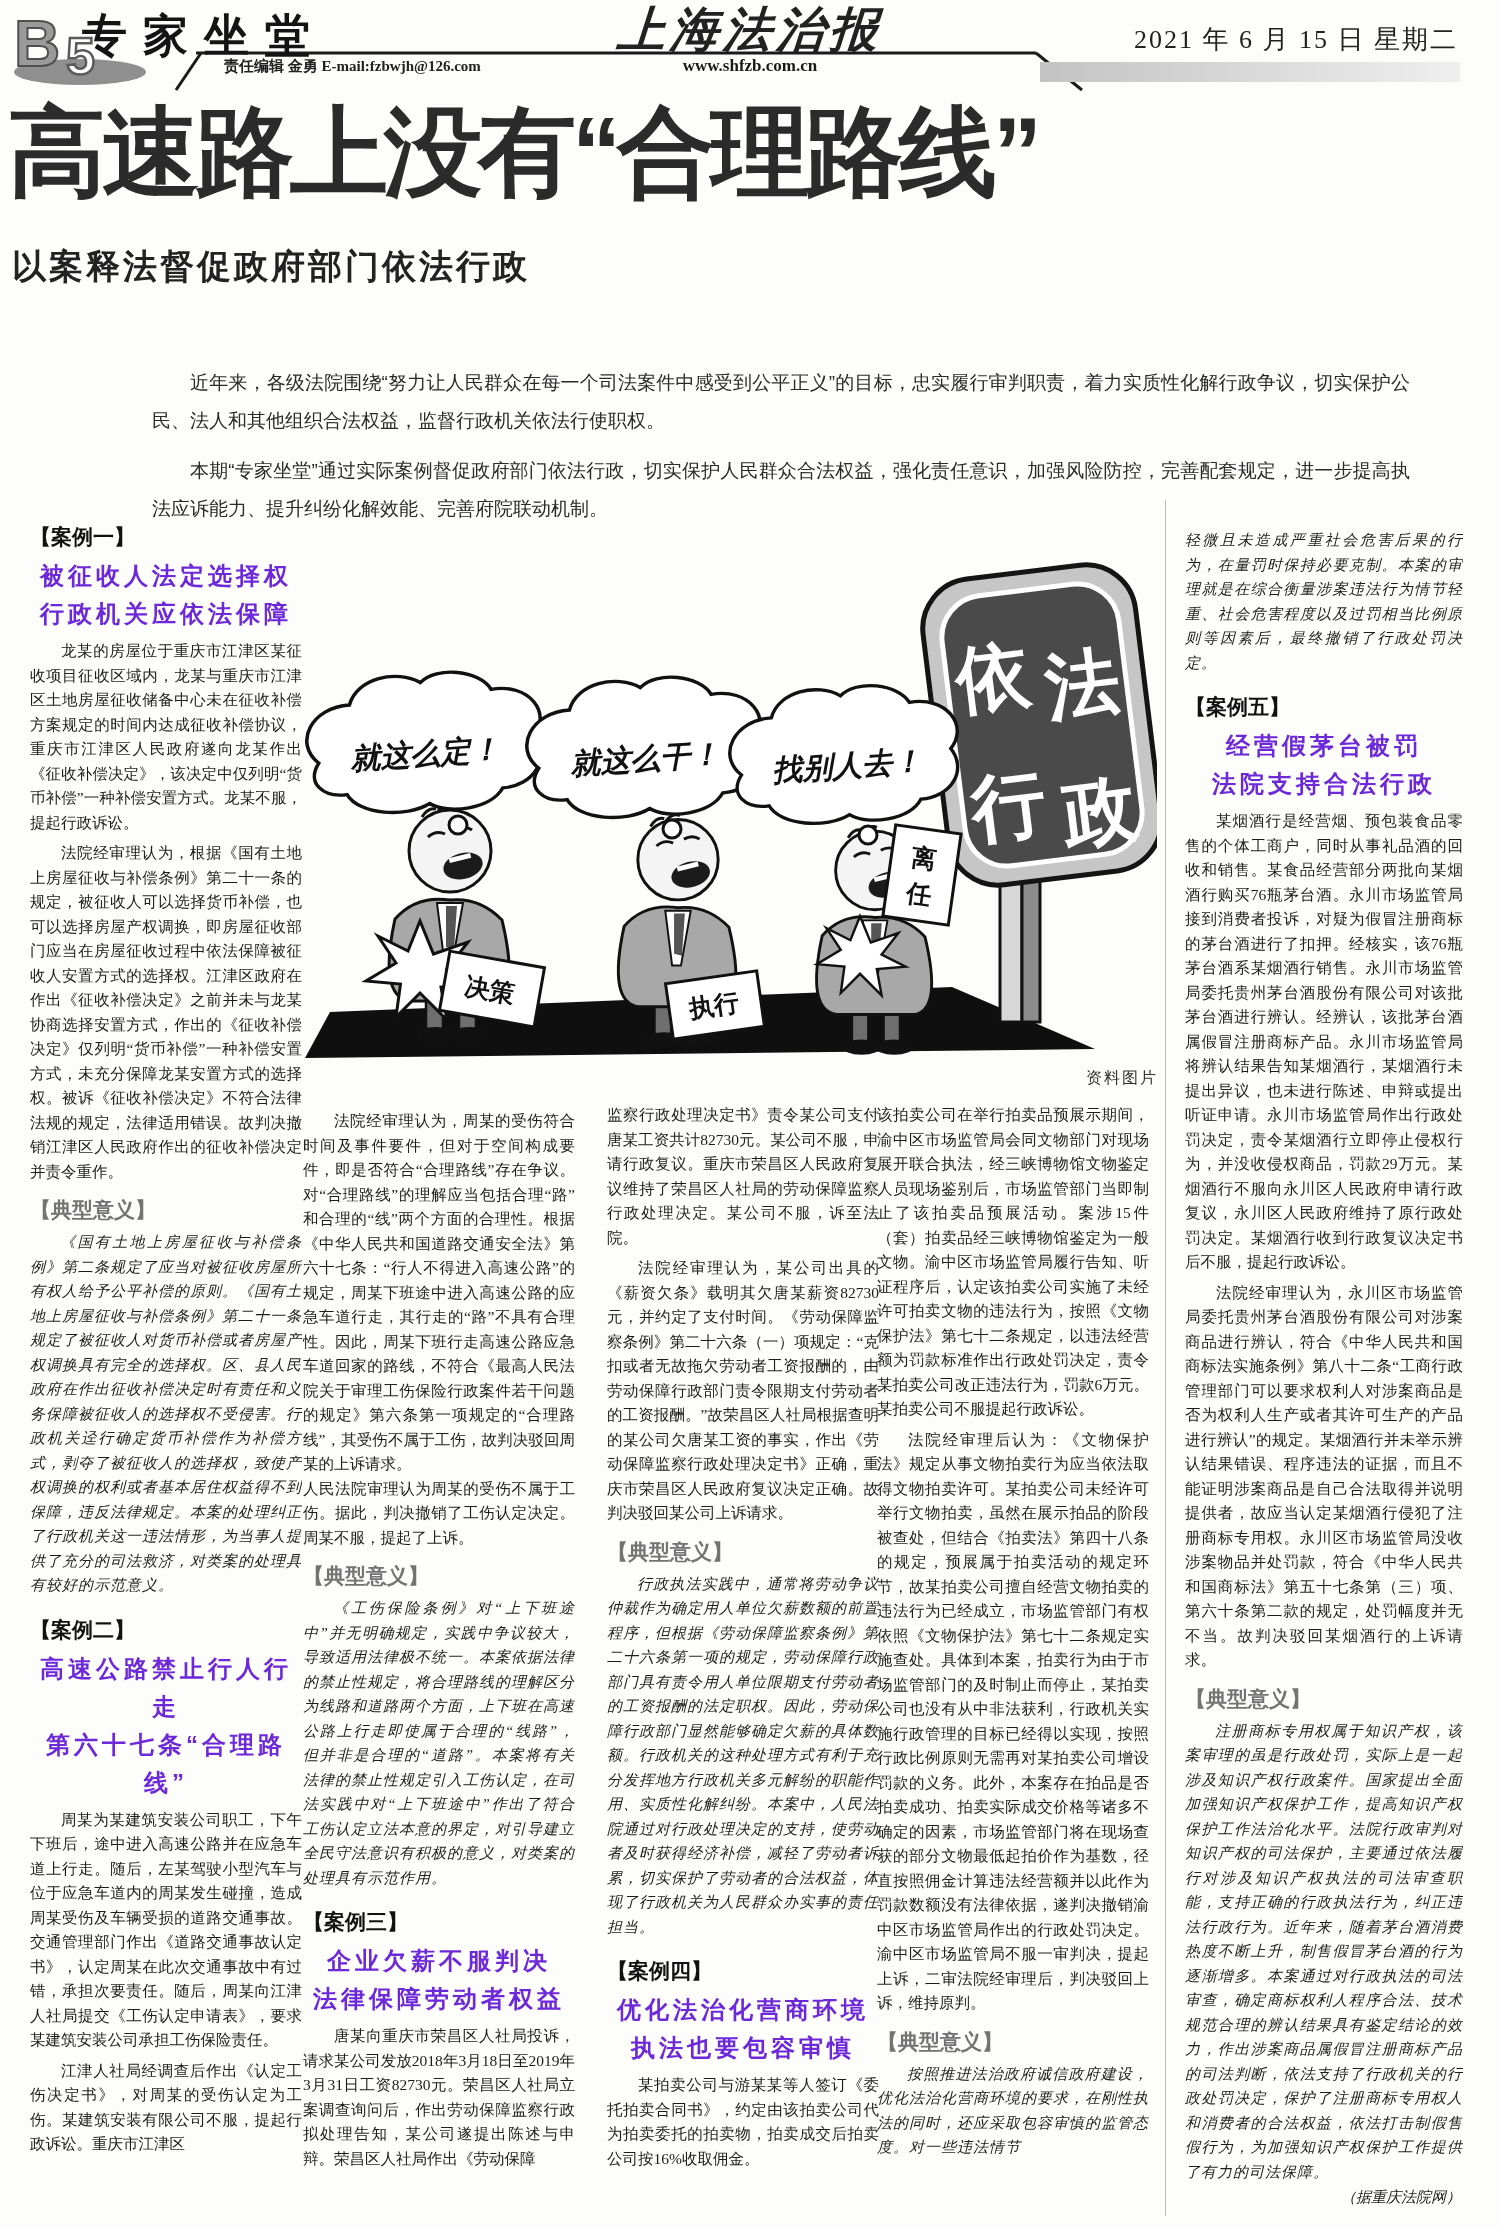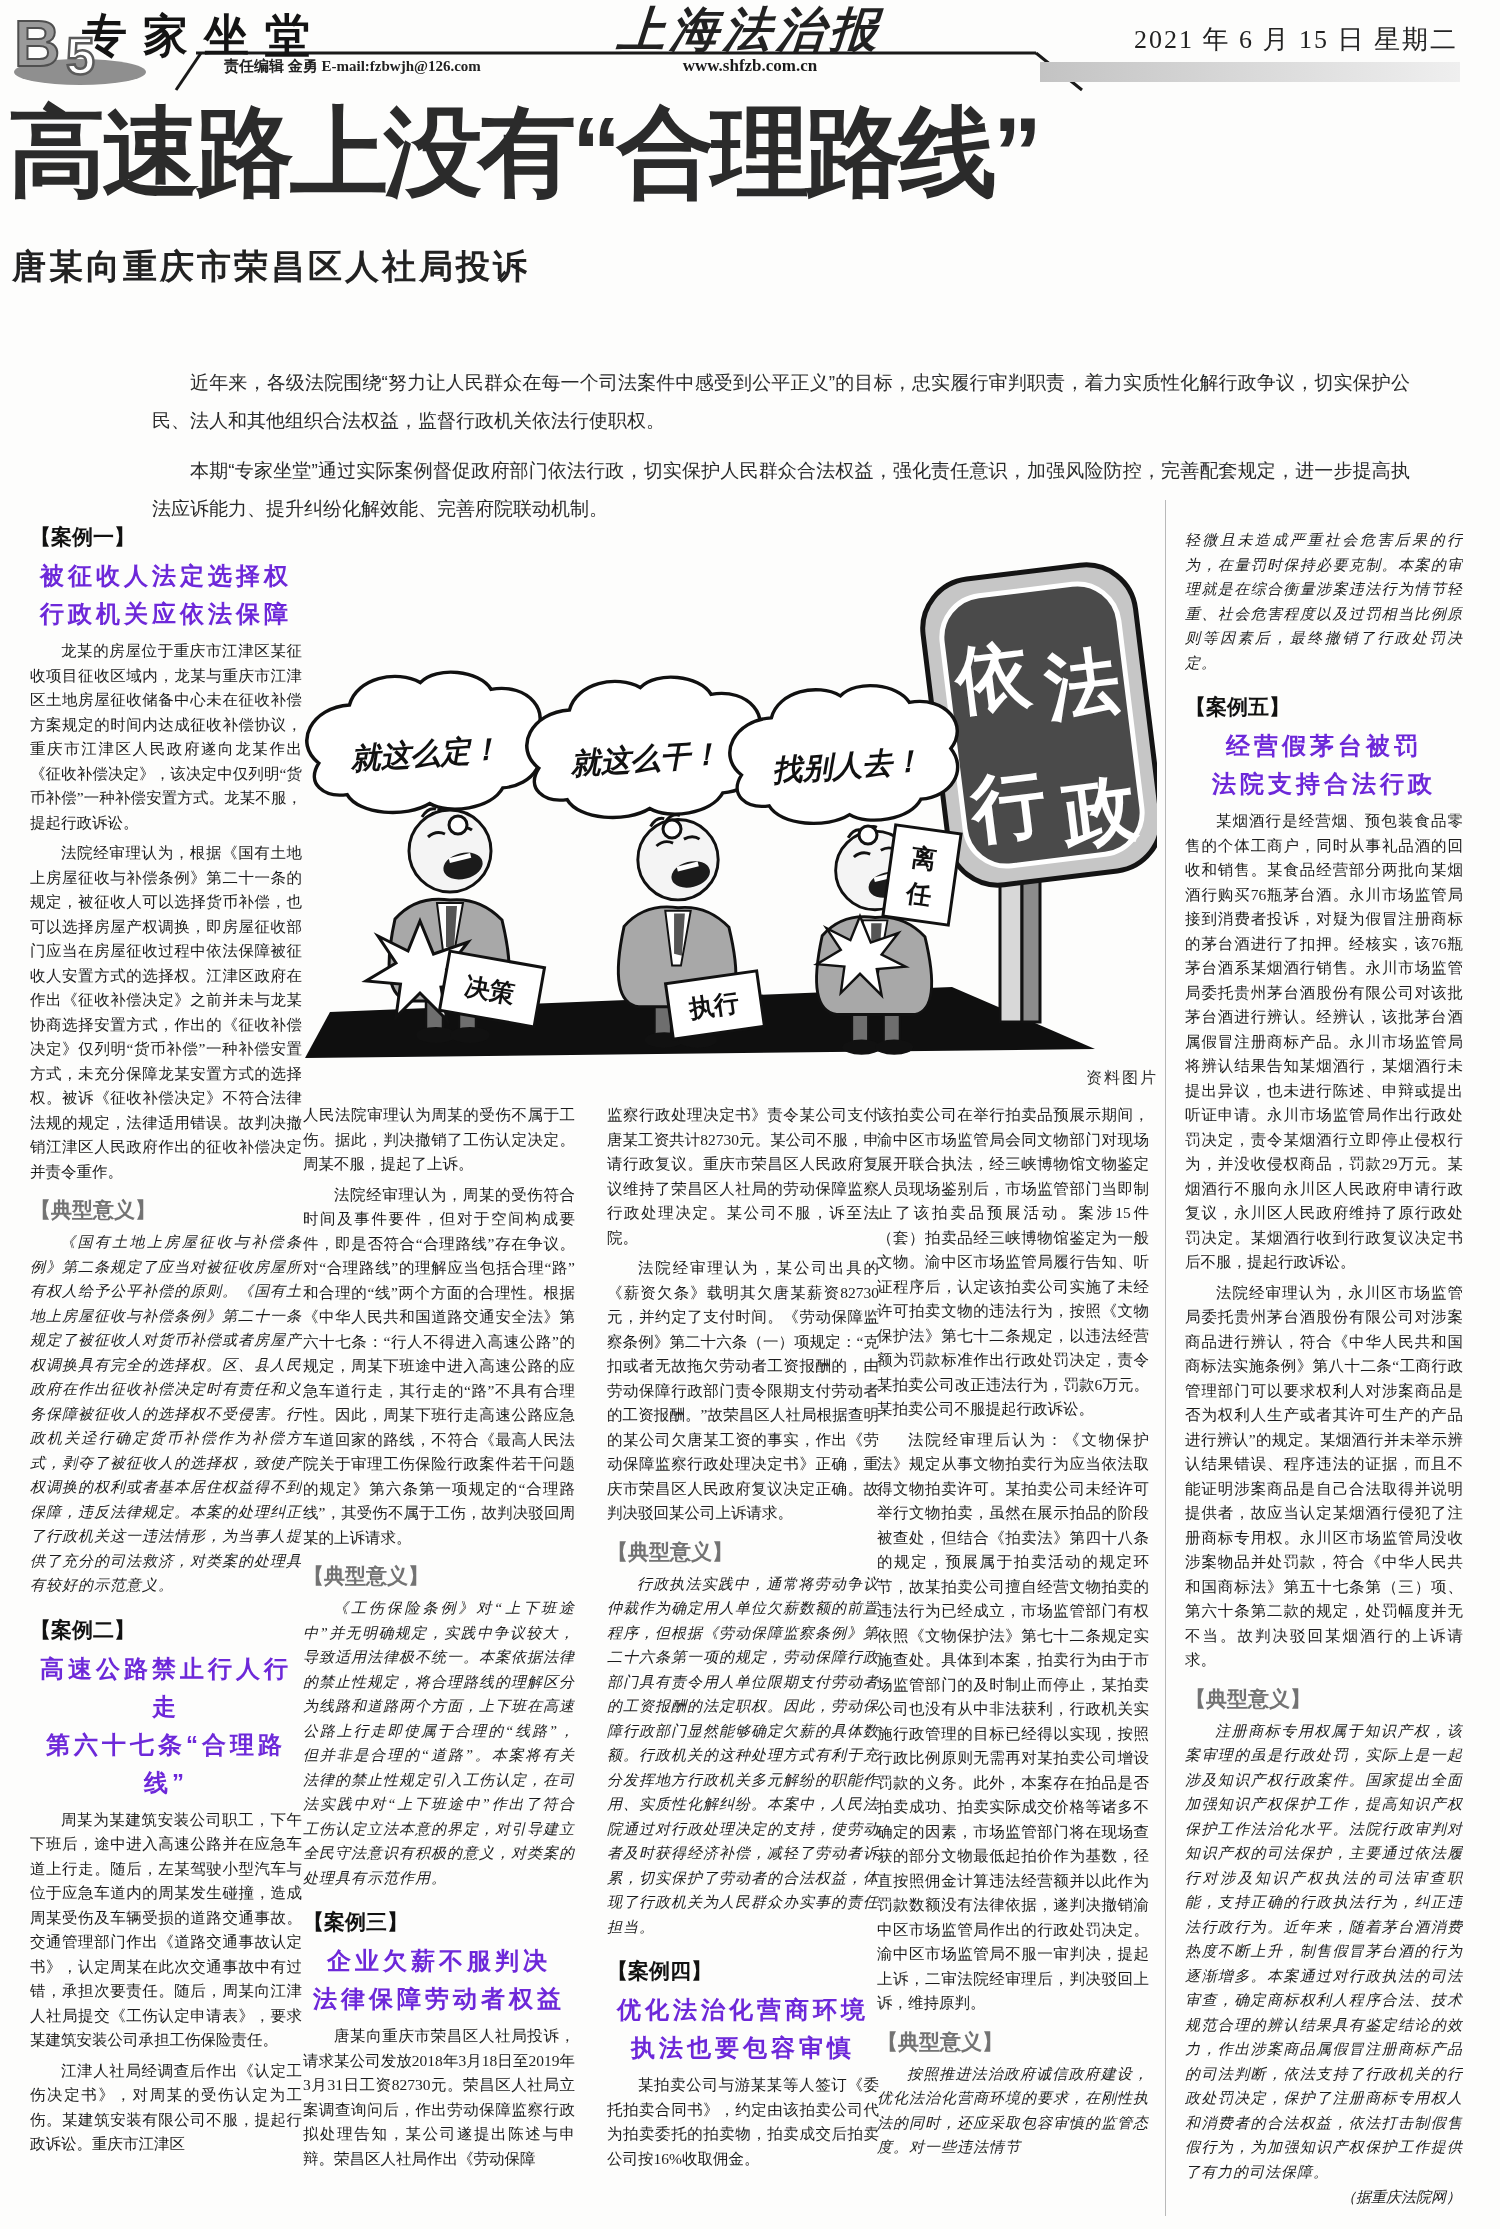--- a/index.html
+++ b/index.html
@@ -78,21 +78,21 @@
   </svg>
 
   <div class="hdr-section">专家坐堂</div>
   <div class="hdr-editor">责任编辑  金勇   E-mail:fzbwjh@126.com</div>
   <div class="hdr-masthead">上海法治报</div>
   <div class="hdr-site">www.shfzb.com.cn</div>
   <div class="hdr-date">2021 年 6 月 15 日  星期二</div>
   <div class="hdr-bar"></div>
 
   <div class="headline">高速路上没有“合理路线”</div>
-  <div class="subhead">唐某向重庆市荣昌区人社局投诉</div>
+  <div class="subhead">以案释法督促政府部门依法行政</div>
 
   <div class="intro">
     <p>近年来，各级法院围绕“努力让人民群众在每一个司法案件中感受到公平正义”的目标，忠实履行审判职责，着力实质性化解行政争议，切实保护公民、法人和其他组织合法权益，监督行政机关依法行使职权。</p>
     <p>本期“专家坐堂”通过实际案例督促政府部门依法行政，切实保护人民群众合法权益，强化责任意识，加强风险防控，完善配套规定，进一步提高执法应诉能力、提升纠纷化解效能、完善府院联动机制。</p>
   </div>
 
   <svg class="cartoon" viewBox="0 0 857 502">
     <defs>
       <path id="cloud" d="M -90,10 C -112,-8 -96,-40 -64,-42 C -58,-66 -24,-74 -4,-62 C 10,-77 46,-73 56,-56 C 88,-62 108,-35 92,-14 C 107,6 92,30 66,32 C 56,51 20,56 4,46 C -16,59 -56,56 -66,38 C -86,41 -101,28 -90,10 Z"></path>
       <polygon id="burst" points="0,-34 9,-12 32,-20 18,-2 38,8 14,10 18,32 0,14 -16,30 -13,8 -36,6 -16,-6 -28,-24 -8,-14"></polygon>
@@ -179,22 +179,22 @@
     <div class="sig-label">【典型意义】</div>
     <p class="kaiti">《国有土地上房屋征收与补偿条例》第二条规定了应当对被征收房屋所有权人给予公平补偿的原则。《国有土地上房屋征收与补偿条例》第二十一条规定了被征收人对货币补偿或者房屋产权调换具有完全的选择权。区、县人民政府在作出征收补偿决定时有责任和义务保障被征收人的选择权不受侵害。行政机关迳行确定货币补偿作为补偿方式，剥夺了被征收人的选择权，致使产权调换的权利或者基本居住权益得不到保障，违反法律规定。本案的处理纠正了行政机关这一违法情形，为当事人提供了充分的司法救济，对类案的处理具有较好的示范意义。</p>
     <div class="case-label">【案例二】</div>
     <h3 class="case-title">高速公路禁止行人行走</h3>
     <h3 class="case-title">第六十七条“合理路线”</h3>
     <p class="body-p">周某为某建筑安装公司职工，下午下班后，途中进入高速公路并在应急车道上行走。随后，左某驾驶小型汽车与位于应急车道内的周某发生碰撞，造成周某受伤及车辆受损的道路交通事故。交通管理部门作出《道路交通事故认定书》，认定周某在此次交通事故中有过错，承担次要责任。随后，周某向江津人社局提交《工伤认定申请表》，要求某建筑安装公司承担工伤保险责任。</p>
     <p class="body-p">江津人社局经调查后作出《认定工伤决定书》，对周某的受伤认定为工伤。某建筑安装有限公司不服，提起行政诉讼。重庆市江津区</p>
   </div>
 
   <div class="col col2">
+    <p class="body-p">法院经审理认为，周某的受伤符合时间及事件要件，但对于空间构成要件，即是否符合“合理路线”存在争议。对“合理路线”的理解应当包括合理“路”和合理的“线”两个方面的合理性。根据《中华人民共和国道路交通安全法》第六十七条：“行人不得进入高速公路”的规定，周某下班途中进入高速公路的应急车道行走，其行走的“路”不具有合理性。因此，周某下班行走高速公路应急车道回家的路线，不符合《最高人民法院关于审理工伤保险行政案件若干问题的规定》第六条第一项规定的“合理路线”，其受伤不属于工伤，故判决驳回周某的上诉请求。</p>
     <p class="body-p noindent">人民法院审理认为周某的受伤不属于工伤。据此，判决撤销了工伤认定决定。周某不服，提起了上诉。</p>
-    <p class="body-p">法院经审理认为，周某的受伤符合时间及事件要件，但对于空间构成要件，即是否符合“合理路线”存在争议。对“合理路线”的理解应当包括合理“路”和合理的“线”两个方面的合理性。根据《中华人民共和国道路交通安全法》第六十七条：“行人不得进入高速公路”的规定，周某下班途中进入高速公路的应急车道行走，其行走的“路”不具有合理性。因此，周某下班行走高速公路应急车道回家的路线，不符合《最高人民法院关于审理工伤保险行政案件若干问题的规定》第六条第一项规定的“合理路线”，其受伤不属于工伤，故判决驳回周某的上诉请求。</p>
     <div class="sig-label">【典型意义】</div>
     <p class="kaiti">《工伤保险条例》对“上下班途中”并无明确规定，实践中争议较大，导致适用法律极不统一。本案依据法律的禁止性规定，将合理路线的理解区分为线路和道路两个方面，上下班在高速公路上行走即使属于合理的“线路”，但并非是合理的“道路”。本案将有关法律的禁止性规定引入工伤认定，在司法实践中对“上下班途中”作出了符合工伤认定立法本意的界定，对引导建立全民守法意识有积极的意义，对类案的处理具有示范作用。</p>
     <div class="case-label">【案例三】</div>
     <h3 class="case-title">企业欠薪不服判决</h3>
     <h3 class="case-title">法律保障劳动者权益</h3>
     <p class="body-p">唐某向重庆市荣昌区人社局投诉，请求某公司发放2018年3月18日至2019年3月31日工资82730元。荣昌区人社局立案调查询问后，作出劳动保障监察行政拟处理告知，某公司遂提出陈述与申辩。荣昌区人社局作出《劳动保障</p>
   </div>
 
   <div class="col col3">
     <p class="body-p noindent">监察行政处理决定书》责令某公司支付唐某工资共计82730元。某公司不服，申请行政复议。重庆市荣昌区人民政府复议维持了荣昌区人社局的劳动保障监察行政处理决定。某公司不服，诉至法院。</p>

